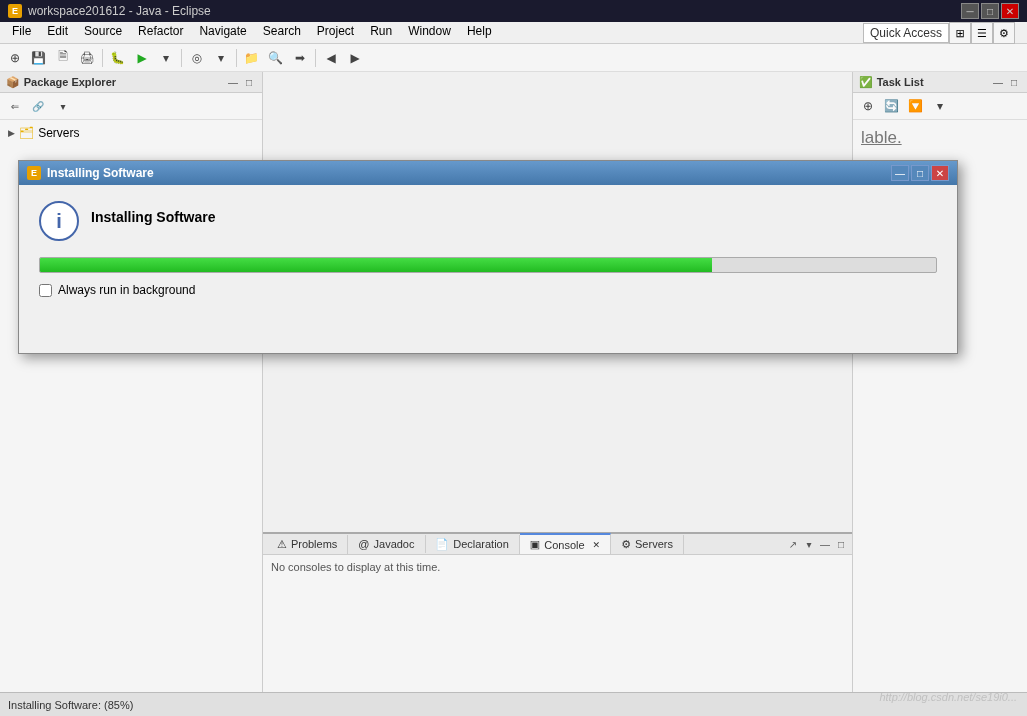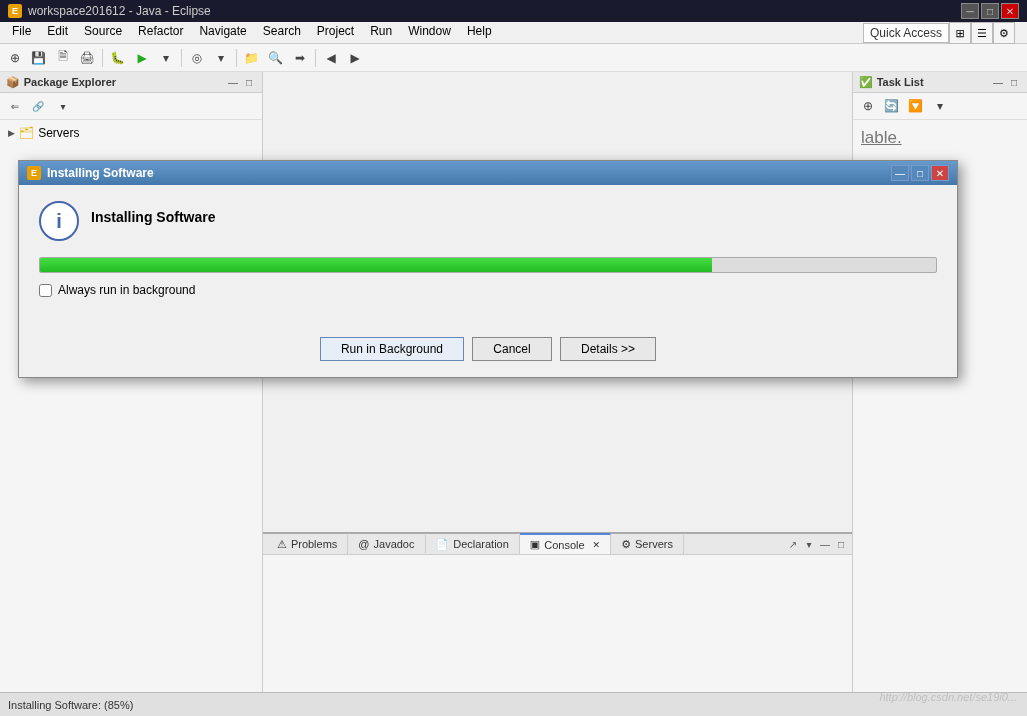--- a/index.html
+++ b/index.html
@@ -524,20 +524,23 @@
       <span>⚙</span>
       <span>Servers</span>
     </div>
     <div class="bottom-tab-controls">
       <button class="panel-ctrl-btn">↗</button>
       <button class="panel-ctrl-btn">▾</button>
       <button class="panel-ctrl-btn">—</button>
       <button class="panel-ctrl-btn">□</button>
     </div>
   </div>
+  <div class="bottom-content">
+    <span>No consoles to display at this time.</span>
+  </div>
 </div>
 
 <div class="dialog">
   <div class="dialog-titlebar">
     <div class="dialog-title-left">
       <div class="dialog-icon">E</div>
       <span>Installing Software</span>
     </div>
     <div class="dialog-controls">
       <div class="dialog-ctrl-btn">—</div>
@@ -550,24 +553,19 @@
       <div class="info-icon">i</div>
       <div class="dialog-main-title">Installing Software</div>
     </div>
     <div class="progress-bar-container">
       <div class="progress-bar-fill" style="width: 75%;"></div>
     </div>
     <div class="checkbox-row">
       <input type="checkbox" class="checkbox-input" style="">
       <label>Always run in background</label>
     </div>
-    <div class="dialog-buttons">
-      <button class="dialog-btn primary">Run in Background</button>
-      <button class="dialog-btn">Cancel</button>
-      <button class="dialog-btn">Details &gt;&gt;</button>
-    </div>
   </div>
 </div>
 
 <div class="status-bar" style="position:absolute; bottom:0; left:0; right:0;">
   <span>Installing Software: (85%)</span>
   <span class="watermark">http://blog.csdn.net/se19i0...</span>
 </div>
 
 </body></html>

